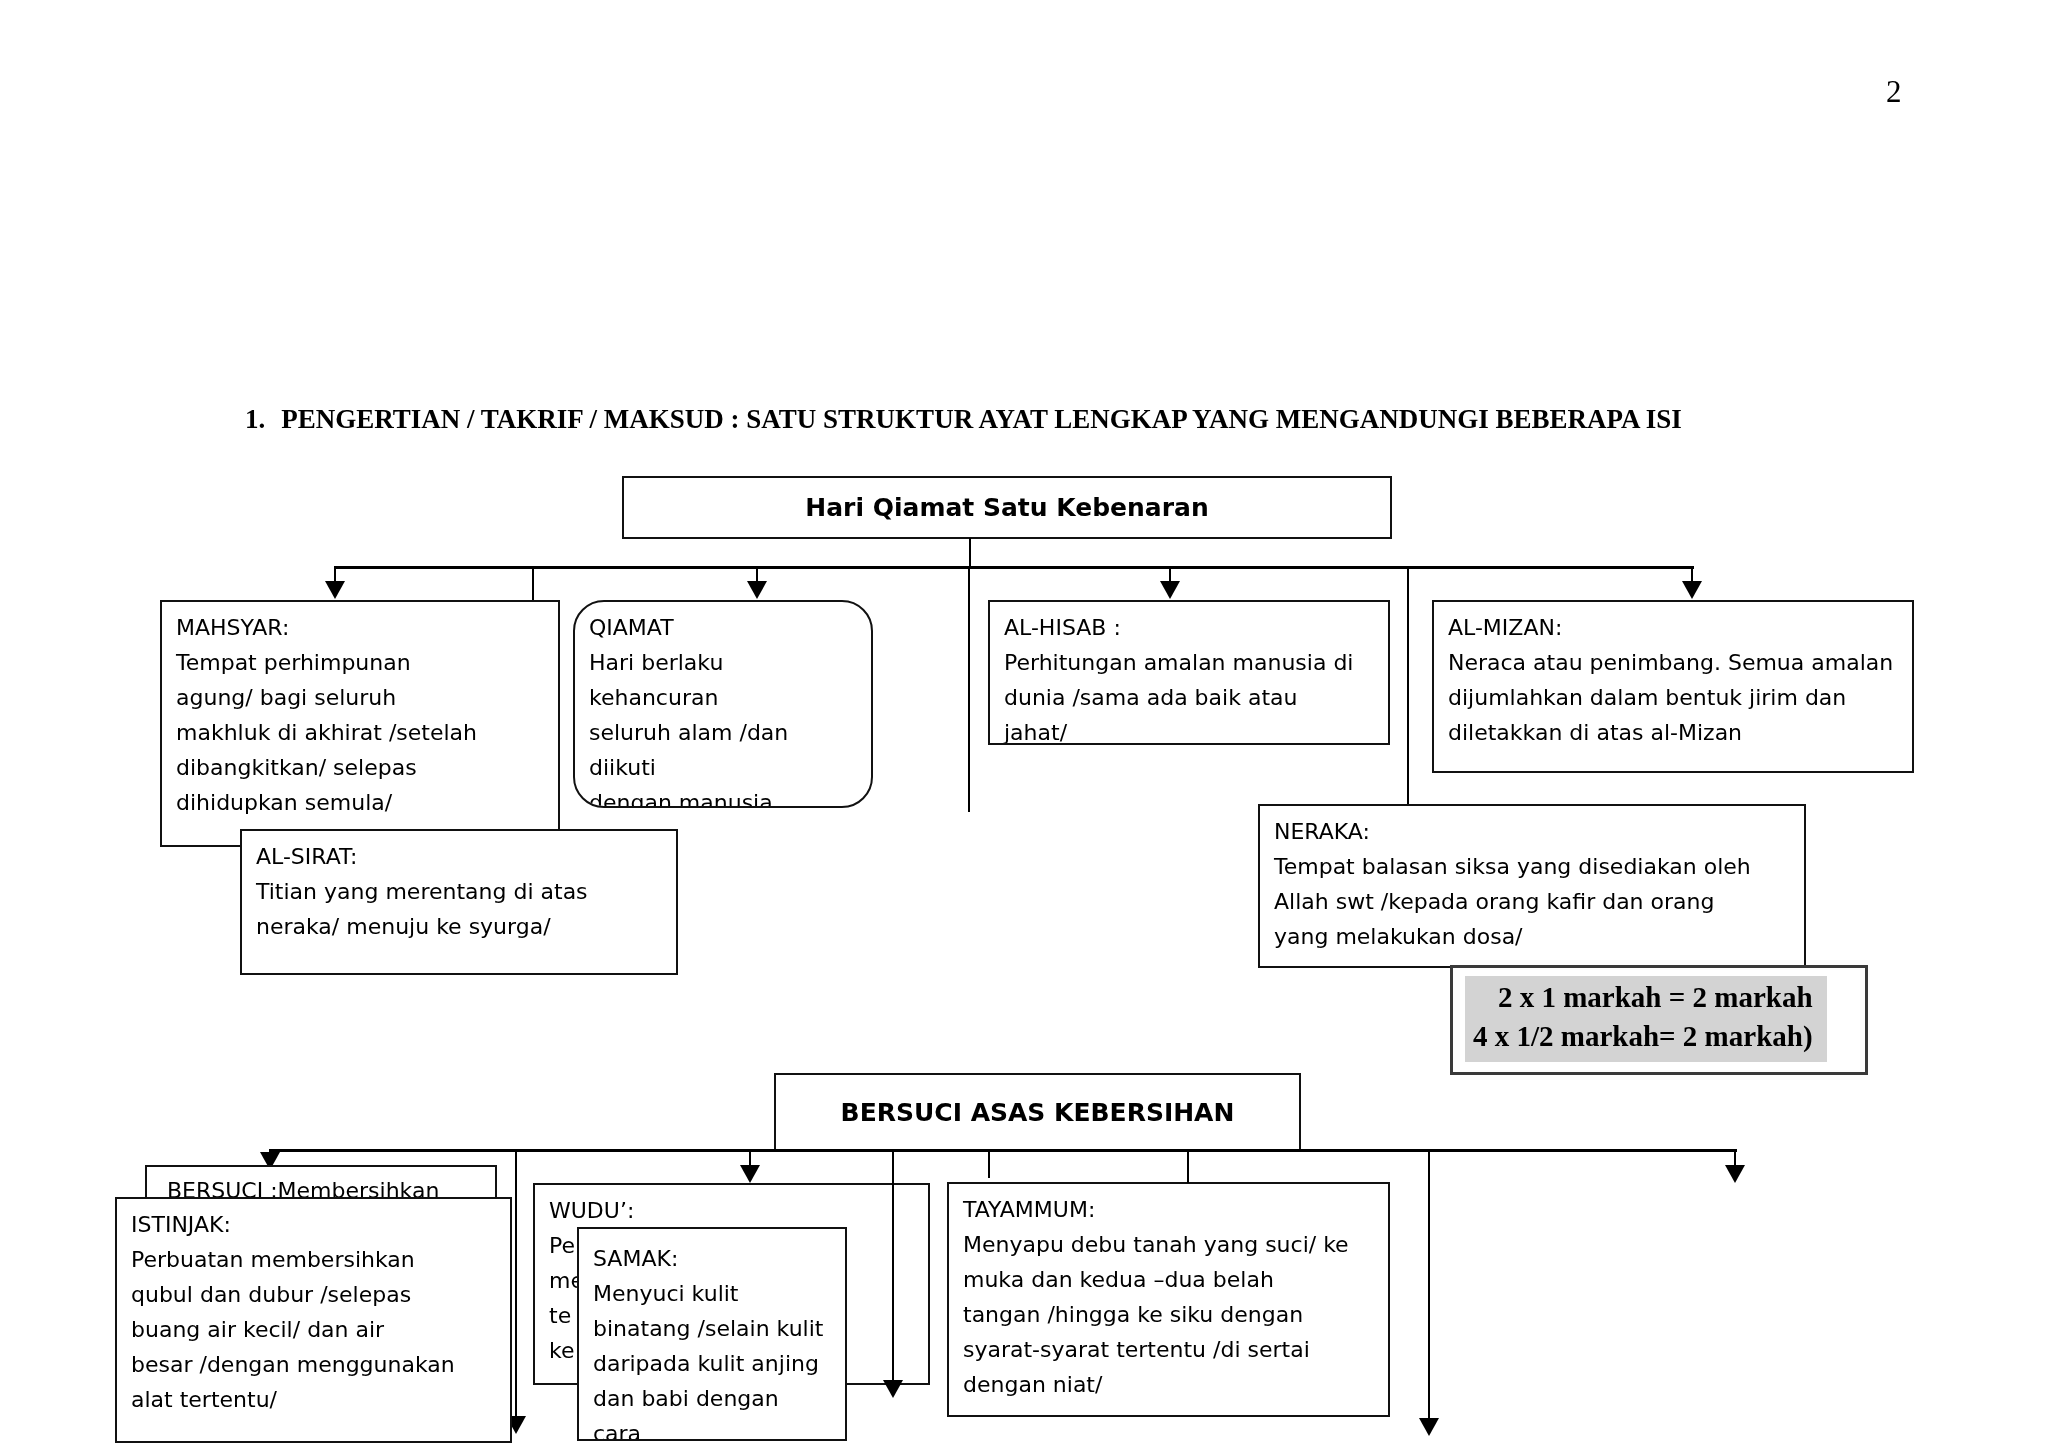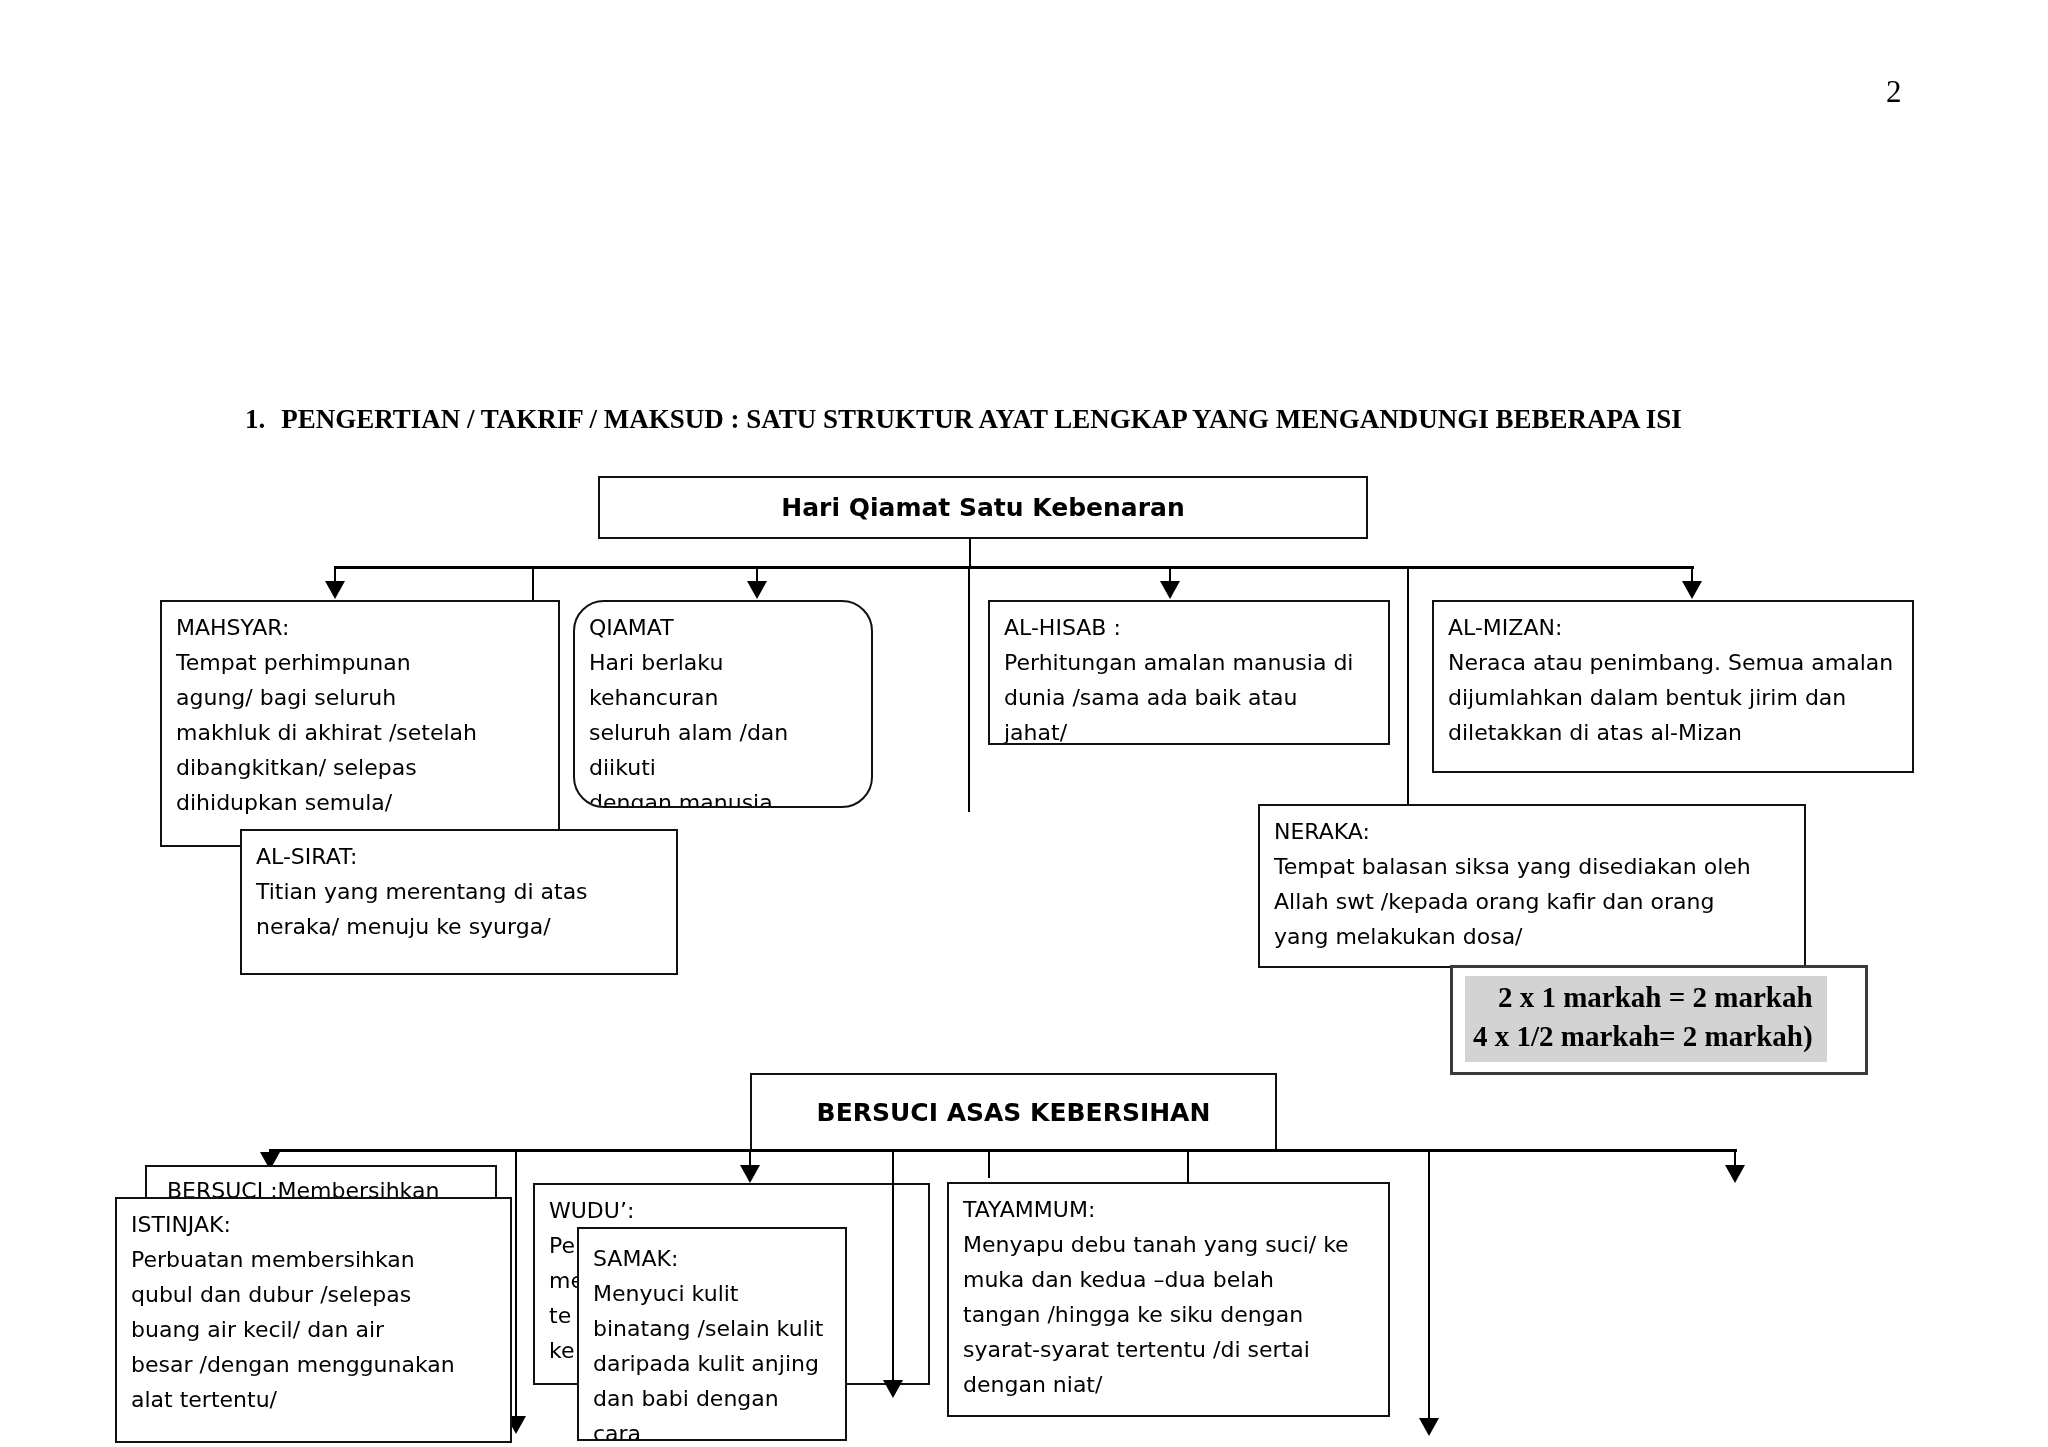--- a/index.html
+++ b/index.html
@@ -19,21 +19,21 @@
   }
   .heading .hnum { margin-right:16px; }
   .fbox {
     position:absolute; box-sizing:border-box;
     border:2px solid #111; background:#fff;
     padding:8px 14px; font-size:22px; line-height:35px;
     white-space:pre-line; overflow:hidden;
   }
   .root {
     display:flex; align-items:center; justify-content:center;
-    font-weight:bold; font-size:25px; text-align:center; padding:4px;
+    font-weight:bold; font-size:25px; text-align:center; padding:4px;margin-left:24px;
   }
   .z1 { z-index:10; } .z2 { z-index:20; }
   .cline { position:absolute; background:#000; z-index:5; }
   .ctop { z-index:30; }
   .arr {
     position:absolute; width:0; height:0; z-index:6;
     border-left:10px solid transparent; border-right:10px solid transparent;
     border-top:18px solid #000;
   }
   .arrtop { z-index:31; }

